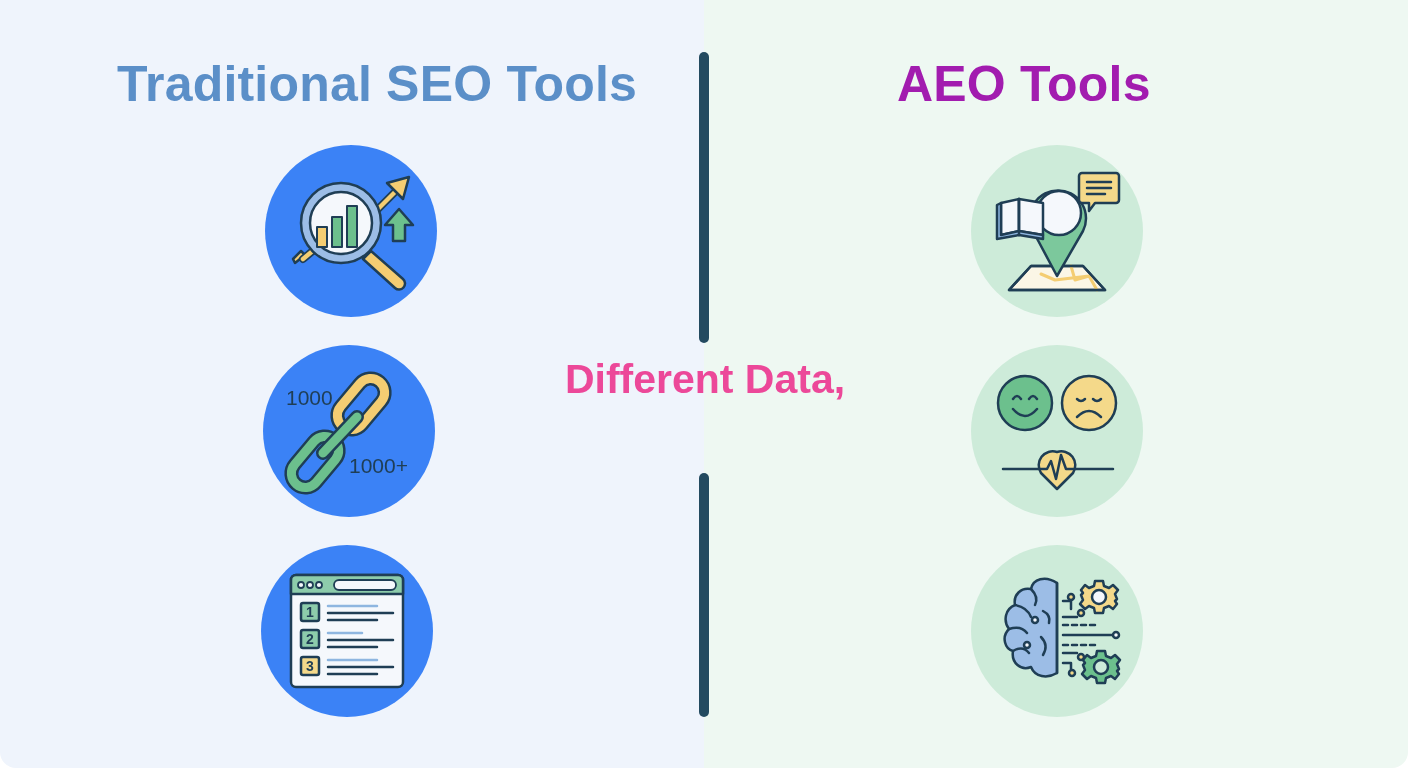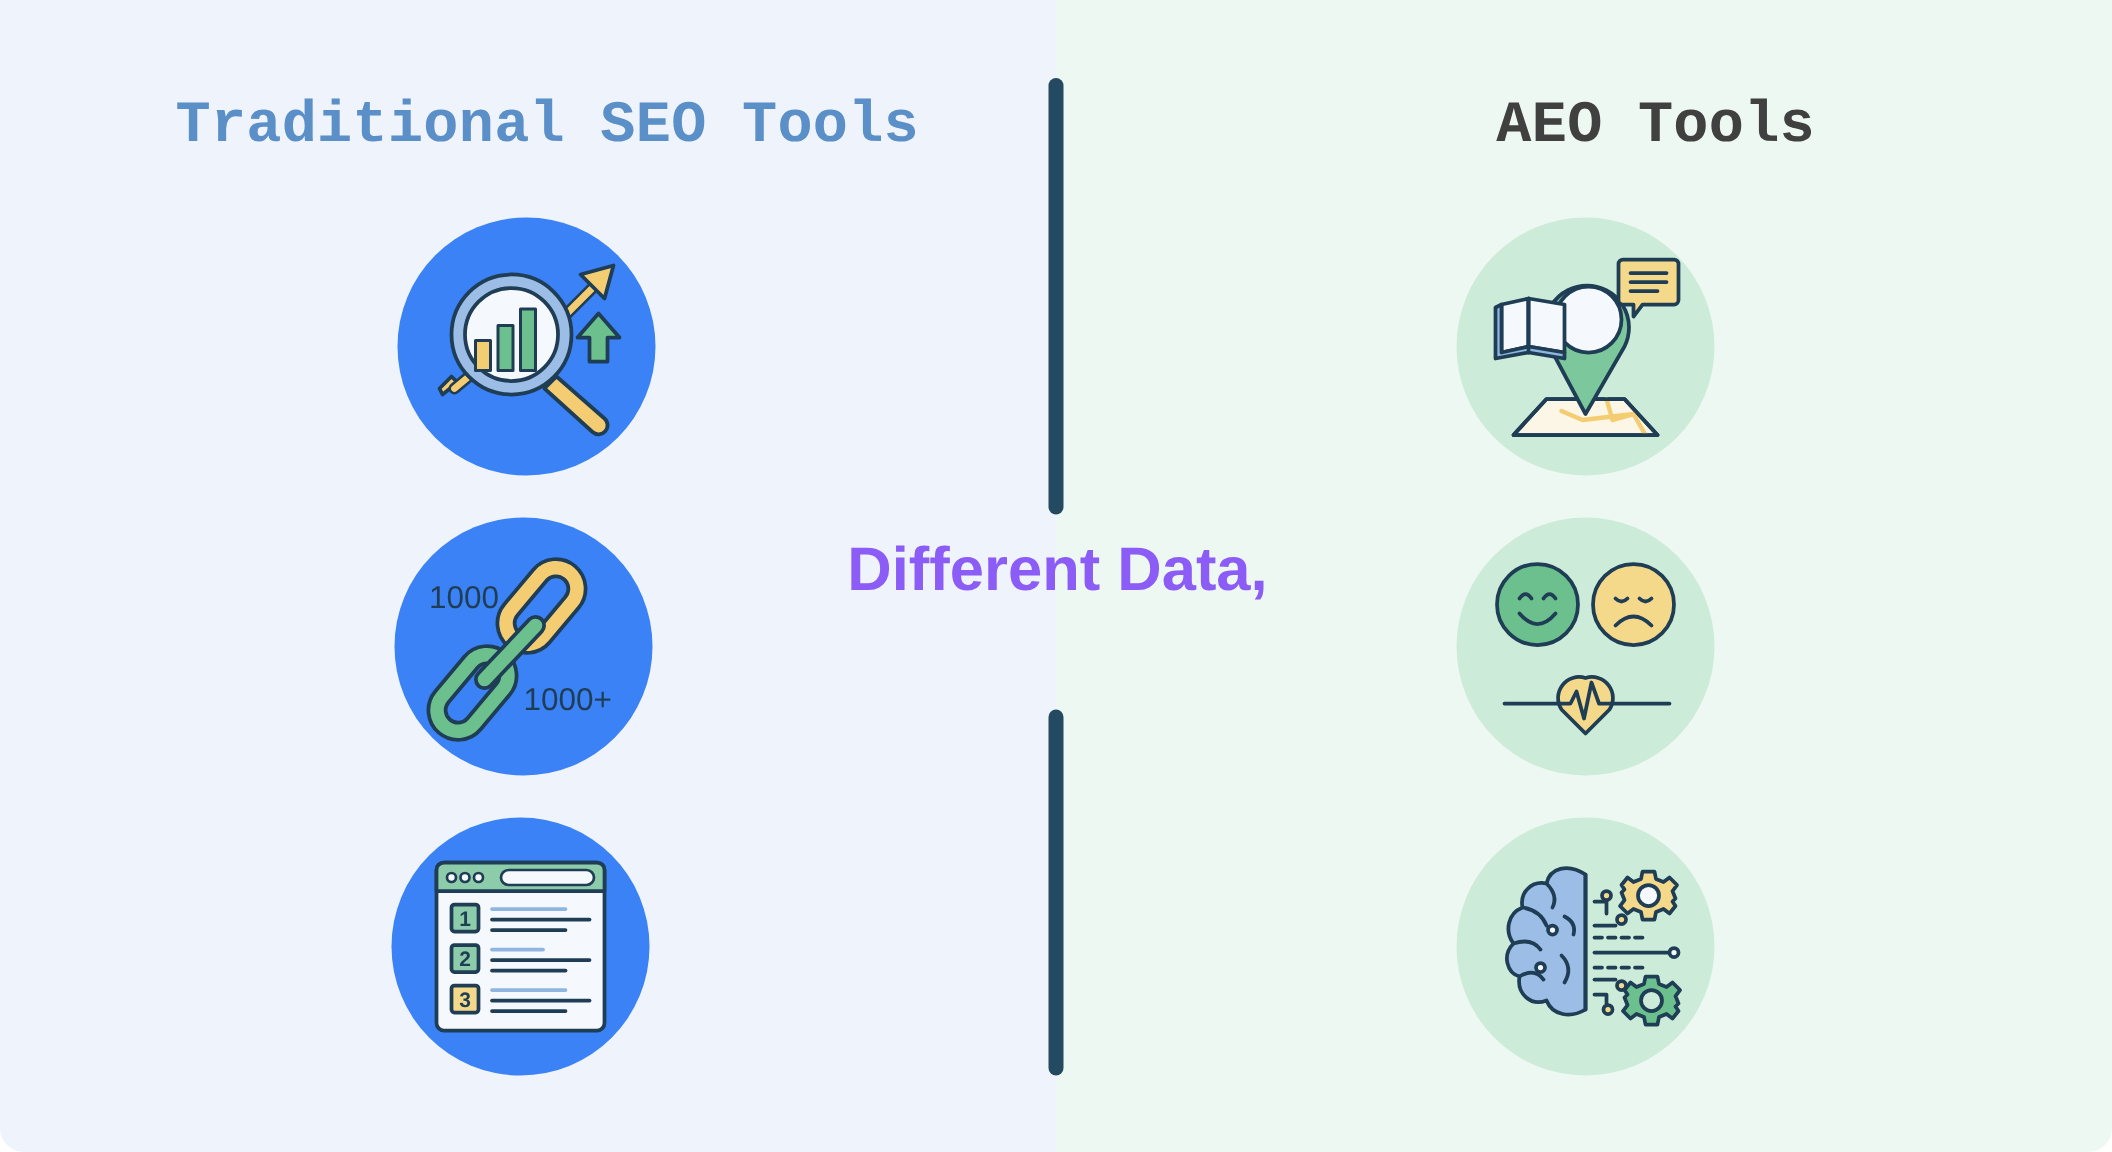--- a/index.html
+++ b/index.html
@@ -13,37 +13,37 @@
   .panel-left {
     position: absolute; left: 0; top: 0; width: 704px; height: 768px;
     background: #eff4fc;
   }
   .panel-right {
     position: absolute; left: 704px; top: 0; width: 704px; height: 768px;
     background: #eef8f2;
   }
 
   .heading {
-    position: absolute; top: 56px; font-size: 39px; font-weight: 700;
-    letter-spacing: 0.2px; white-space: nowrap; line-height: 56px; font-family: Liberation Mono, monospace;
+    position: absolute; top: 56px; font-size: 50px; font-weight: 700;
+    letter-spacing: 0.2px; white-space: nowrap; line-height: 56px;
   }
   .heading-left { left: 117px; width: 470px; text-align: center; color: #5b8fc8; }
-  .heading-right { left: 940px; width: 270px; text-align: right; color: #404040; }
+  .heading-right { left: 897px; width: 270px; text-align: left; color: #a21caf; }
 
   .divider {
     position: absolute; left: 699px; width: 10px; border-radius: 5px;
     background: #234a60;
   }
   .divider-top { top: 52px; height: 291px; }
   .divider-bottom { top: 473px; height: 244px; }
 
   .center-text {
     position: absolute; left: 505px; top: 356px; width: 400px;
     text-align: center; font-size: 41px; font-weight: 700; line-height: 47px;
-    color: #8b5cf6;
+    color: #ec4899;
   }
 
   .icon-circle {
     position: absolute; width: 172px; height: 172px; border-radius: 50%;
   }
   .icon-circle.blue { background: #3b82f6; }
   .icon-circle.green { background: #cdebd9; }
   .icon-circle svg { position: absolute; left: 0; top: 0; width: 172px; height: 172px; }
 </style>
 </head>

